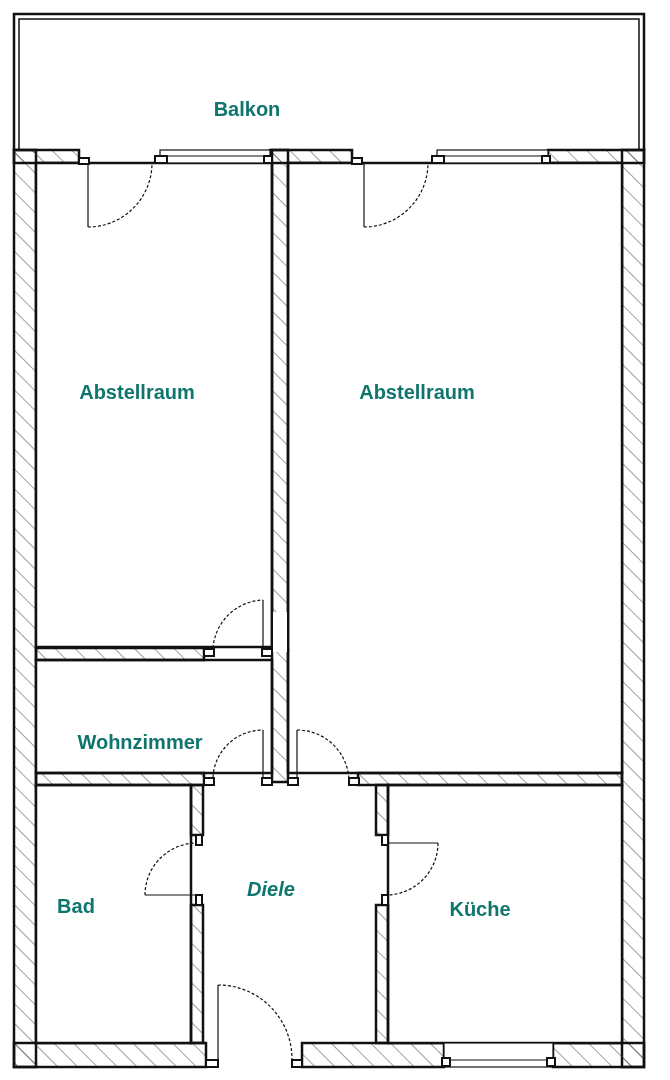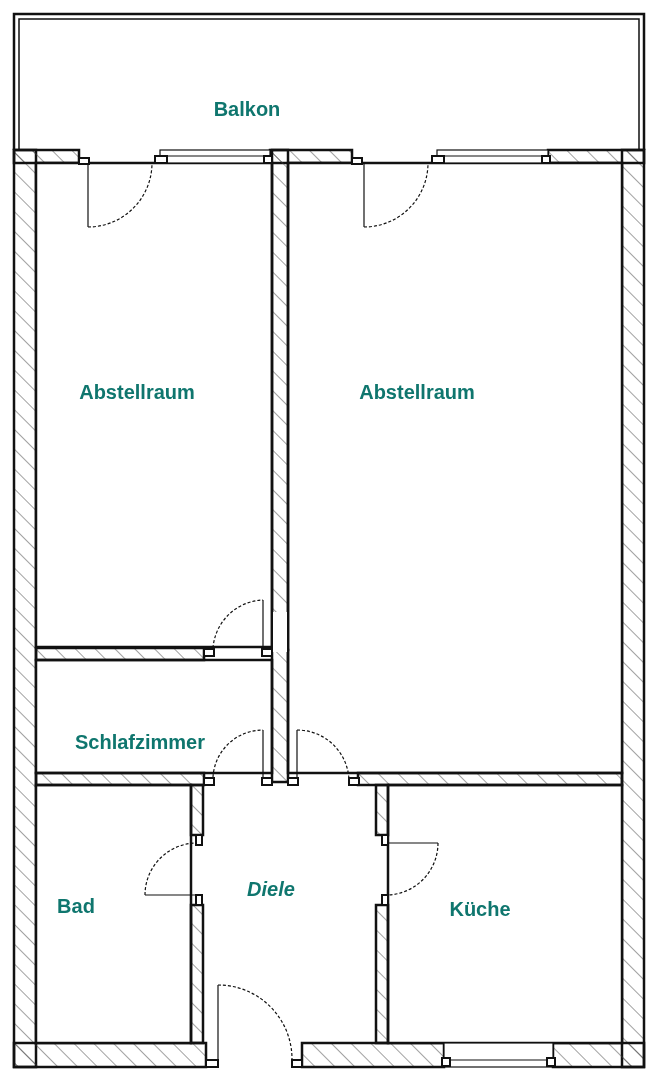--- a/index.html
+++ b/index.html
@@ -159,16 +159,16 @@
       <path d="M218 985 A74 74 0 0 1 292 1059" stroke-dasharray="3 2"></path>
       <rect x="206" y="1060" width="12" height="7" stroke-width="2" fill="#fff"></rect>
       <rect x="292" y="1060" width="10" height="7" stroke-width="2" fill="#fff"></rect>
     </g>
   </g>
 </svg>
 
 <div class="label" style="left:247px; top:69px;">Balkon</div>
 <div class="label" style="left:137px; top:352px;">Abstellraum</div>
 <div class="label" style="left:417px; top:352px;">Abstellraum</div>
-<div class="label" style="left:140px; top:702px;">Schlafzimmer</div>
+<div class="label" style="left:140px; top:702px;">Wohnzimmer</div>
 <div class="label" style="left:76px; top:866px;">Bad</div>
 <div class="label" style="left:271px; top:849px;font-style:italic;">Diele</div>
 <div class="label" style="left:480px; top:869px;">Küche</div>
 
 </body></html>

